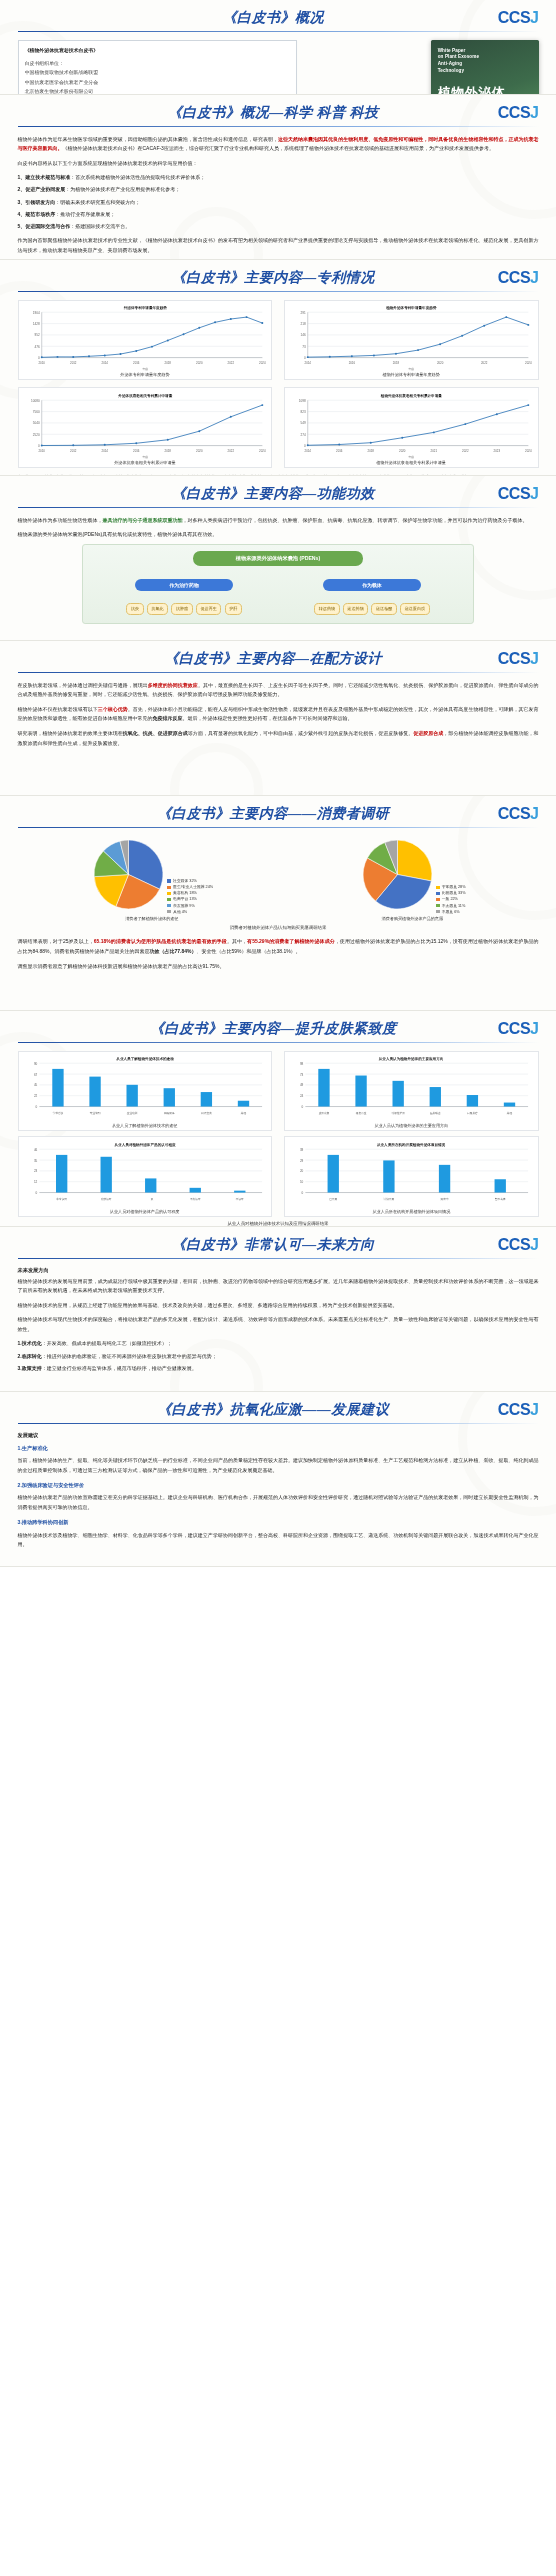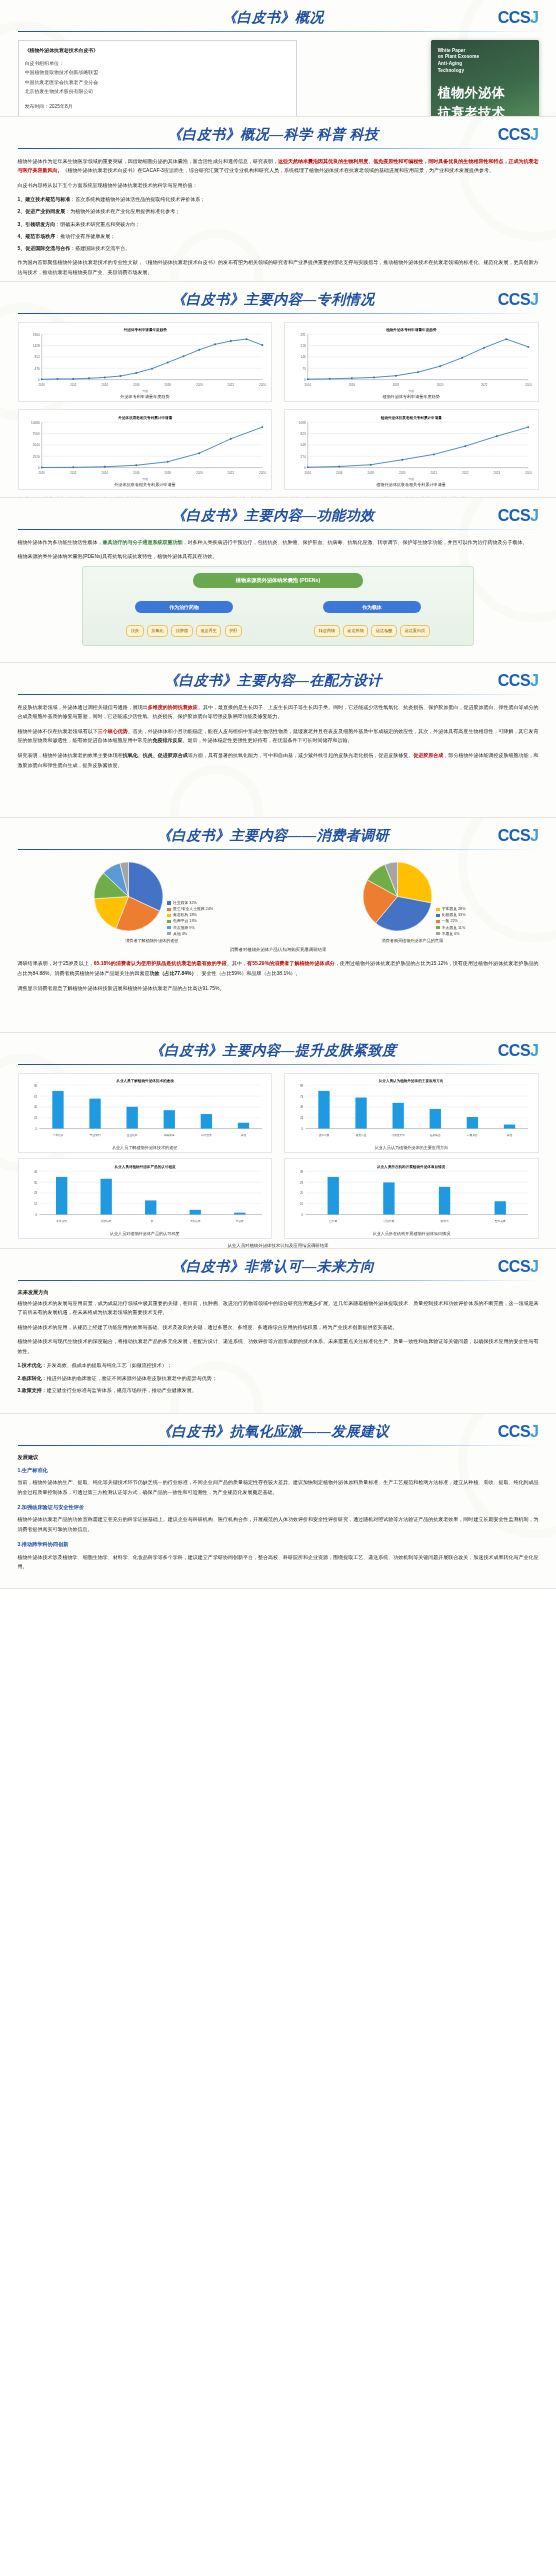--- a/index.html
+++ b/index.html
@@ -172,21 +172,21 @@
   .sub-cap { text-align:center; font-size: 4.4px; color:#333; margin-top: 4.1px; position: relative; z-index:3;}
 
   
   .bar-row { display: grid; grid-template-columns: 1fr 1fr; gap: 5.2px 12.4px; position: relative; z-index:3;}
   .sec-h { font-size: 5.2px; font-weight: bold; color: #1f4fa3; margin: 4.1px 0 3.1px 0; }
   .ital-head { font-weight: bold; font-size: 5.2px; margin-bottom: 3.1px; }
 </style>
 </head>
 <body>
 
-<section class="page" style="height:117px;">
+<section class="page" style="height:95px;">
   <div class="wm a"></div>
   <div class="wm b"></div>
   <div class="slide-head">
     <div class="slide-title">《白皮书》概况</div>
     <div class="logo"><span>CCS</span><span class="tail">J</span></div>
   </div>
   <div class="title-rule"></div>
   <div class="p1-wrap">
     <div class="p1-left">
       <div class="p1-card">

